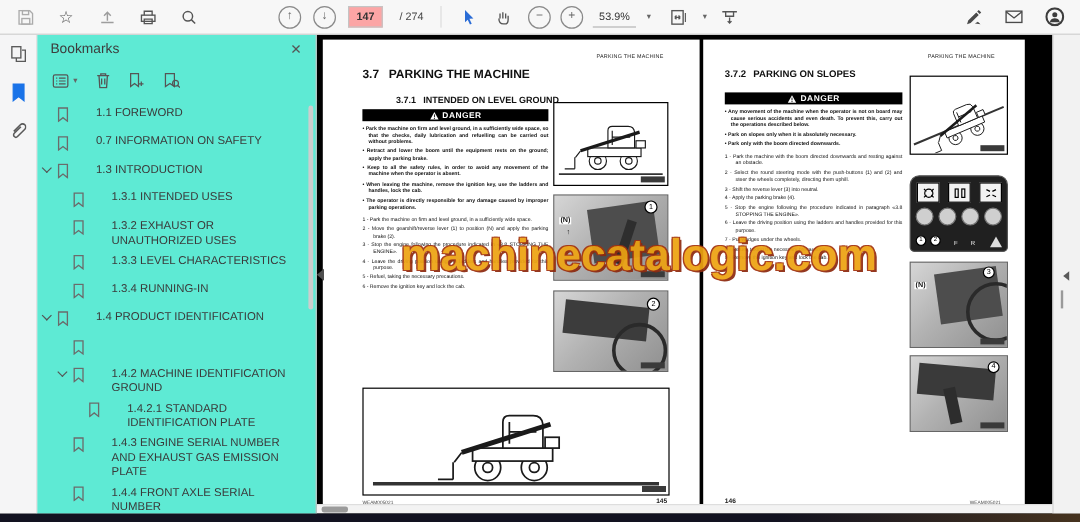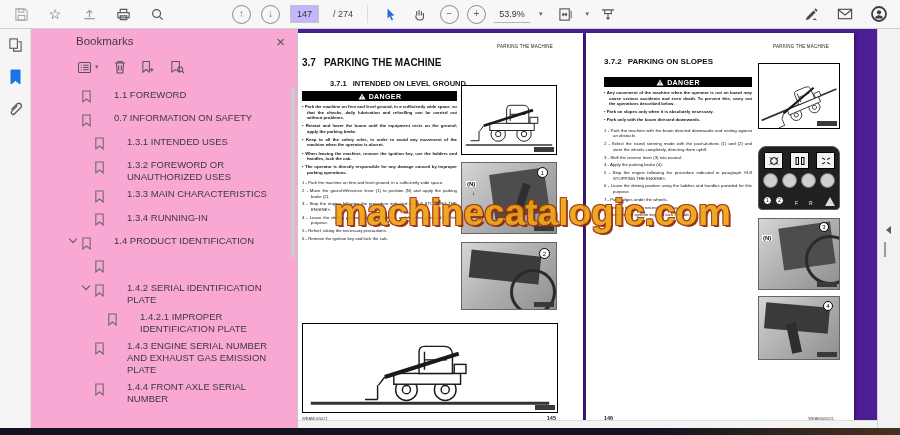--- a/index.html
+++ b/index.html
@@ -16,54 +16,54 @@
   .tb-g2{margin-left:66px;gap:10px;}
   .tb-g3{margin-left:14px;gap:10px;}
   .tb-g4{margin-left:12px;gap:8px;}
   .tb-g5{margin-left:14px;gap:10px;}
   .tb-right{margin-left:auto;padding-right:12px;gap:16px;}
   .tb-icon{width:18px;height:18px;display:flex;align-items:center;justify-content:center;color:#555;}
   .tb-icon svg{display:block;}
   .tb-sep{width:1px;height:18px;background:#dcdcdc;margin-left:14px;}
   .circ-btn{width:17px;height:17px;border:1px solid #8a8a8a;border-radius:50%;
     display:flex;align-items:center;justify-content:center;font-size:10px;color:#666;line-height:1;}
-  .page-box{width:27px;height:16px;border:1px solid #c4c4c4;background:#c4b5fd;font-size:9px;
-    display:flex;align-items:center;justify-content:center;color:#333;}
+  .page-box{width:27px;height:16px;border:1px solid #c4c4c4;background:#fca5a5;font-size:9px;
+    display:flex;align-items:center;justify-content:center;color:#333;font-weight:bold;}
   .page-total{font-size:9px;color:#444;margin-left:4px;}
   .zoom-box{width:36px;height:16px;border-bottom:1px solid #b5b5b5;font-size:9px;color:#333;
     display:flex;align-items:center;justify-content:center;}
   .caret{font-size:7px;color:#666;margin-left:1px;}
   .star-glyph{font-size:14px;color:#555;line-height:1;}
   
   .left-rail{position:absolute;left:0;top:28px;width:30px;bottom:7px;background:#f5f5f6;
     border-right:1px solid #e2e2e2;display:flex;flex-direction:column;align-items:center;
     padding-top:8px;gap:14px;z-index:25;}
   .rail-icon{width:18px;height:18px;display:flex;align-items:center;justify-content:center;}
   
-  .bm-panel{position:absolute;left:30px;top:28px;width:233px;bottom:7px;background:#f9a8d4;
-    border-right:1px solid #c3c3c3;z-index:20;overflow:hidden;padding-left:34px;}
+  .bm-panel{position:absolute;left:30px;top:28px;width:233px;bottom:7px;background:#5eead4;
+    border-right:1px solid #c3c3c3;z-index:20;overflow:hidden;}
   .bm-head{height:26px;display:flex;align-items:center;padding:0 12px;}
   .bm-title{font-size:11.5px;color:#3d3d3d;}
   .bm-close{margin-left:auto;font-size:15px;color:#555;line-height:1;}
   .bm-tools{height:26px;display:flex;align-items:center;padding-left:13px;gap:15px;color:#555;}
   .bm-tools svg{display:block;}
   .bm-list{padding-top:6px;}
   .bm-item{display:flex;align-items:flex-start;padding:2.5px 8px 2.5px 4px;}
   .bm-item[data-level="2"]{margin-left:13px;}
   .bm-item[data-level="3"]{margin-left:26px;}
   .chev{flex:0 0 13px;height:10px;position:relative;}
   .chev::before{content:"";position:absolute;left:2px;top:1px;width:5px;height:5px;
     border-left:1.3px solid #555;border-bottom:1.3px solid #555;transform:rotate(-45deg);}
   .bm-item:not([data-chevron]) .chev::before{display:none;}
   .bm-ico{flex:0 0 17px;padding-top:0.5px;}
   .bm-label{font-size:9.5px;line-height:12px;color:#3a3a3a;margin-left:16px;}
   .bm-item[data-underline] .bm-label{text-decoration:underline;}
   .bm-vscroll{position:absolute;right:2px;top:60px;width:4px;height:170px;background:#cdcdcd;border-radius:2px;}
   
-  .doc-area{position:absolute;left:264px;top:28px;right:22px;bottom:7px;background:#4c1d95;overflow:hidden;z-index:10;}
+  .doc-area{position:absolute;left:264px;top:28px;right:22px;bottom:7px;background:#000000;overflow:hidden;z-index:10;}
   .collapse-left{position:absolute;left:0px;top:196px;width:0;height:0;
     border-top:5px solid transparent;border-bottom:5px solid transparent;border-right:6px solid #4f4f4f;}
   .h-scroll{position:absolute;left:0;right:0;bottom:0;height:7px;background:#f3f3f3;border-top:1px solid #dedede;}
   .h-thumb{position:absolute;left:4px;top:1px;width:22px;height:5px;background:#9b9b9b;border-radius:2px;}
   
   .tools-strip{position:absolute;right:0;top:28px;width:22px;bottom:7px;background:#f2f2f2;
     border-left:1px solid #d6d6d6;z-index:25;}
   .expand-right{position:absolute;left:8px;top:198px;width:0;height:0;
     border-top:4px solid transparent;border-bottom:4px solid transparent;border-right:5px solid #5a5a5a;}
   .strip-thumb{position:absolute;left:6px;top:214px;width:2px;height:15px;background:#9a9a9a;}
@@ -301,49 +301,58 @@
       <div class="bm-item" data-level="1">
         <span class="chev"></span>
         <span class="bm-ico">
           <svg width="11" height="13" viewBox="0 0 12 14">
             <path d="M2 1 h8 v12 l-4 -3.2 -4 3.2 z" fill="none" stroke="#6b6b6b" stroke-width="1.2"></path>
           </svg>
         </span>
         <span class="bm-label">0.7 INFORMATION ON SAFETY</span>
       </div>
 
+      <div class="bm-item" data-level="1" data-chevron="true">
+        <span class="chev"></span>
+        <span class="bm-ico">
+          <svg width="11" height="13" viewBox="0 0 12 14">
+            <path d="M2 1 h8 v12 l-4 -3.2 -4 3.2 z" fill="none" stroke="#6b6b6b" stroke-width="1.2"></path>
+          </svg>
+        </span>
+        <span class="bm-label">1.3 INTRODUCTION</span>
+      </div>
 
       <div class="bm-item" data-level="2">
         <span class="chev"></span>
         <span class="bm-ico">
           <svg width="11" height="13" viewBox="0 0 12 14">
             <path d="M2 1 h8 v12 l-4 -3.2 -4 3.2 z" fill="none" stroke="#6b6b6b" stroke-width="1.2"></path>
           </svg>
         </span>
         <span class="bm-label">1.3.1 INTENDED USES</span>
       </div>
 
       <div class="bm-item" data-level="2">
         <span class="chev"></span>
         <span class="bm-ico">
           <svg width="11" height="13" viewBox="0 0 12 14">
             <path d="M2 1 h8 v12 l-4 -3.2 -4 3.2 z" fill="none" stroke="#6b6b6b" stroke-width="1.2"></path>
           </svg>
         </span>
-        <span class="bm-label">1.3.2 FOREWORD OR UNAUTHORIZED USES</span>
+        <span class="bm-label">1.3.2 EXHAUST OR UNAUTHORIZED USES</span>
       </div>
 
       <div class="bm-item" data-level="2">
         <span class="chev"></span>
         <span class="bm-ico">
           <svg width="11" height="13" viewBox="0 0 12 14">
             <path d="M2 1 h8 v12 l-4 -3.2 -4 3.2 z" fill="none" stroke="#6b6b6b" stroke-width="1.2"></path>
           </svg>
         </span>
-        <span class="bm-label">1.3.3 MAIN CHARACTERISTICS</span>
+        <span class="bm-label">1.3.3 LEVEL CHARACTERISTICS</span>
       </div>
 
       <div class="bm-item" data-level="2">
         <span class="chev"></span>
         <span class="bm-ico">
           <svg width="11" height="13" viewBox="0 0 12 14">
             <path d="M2 1 h8 v12 l-4 -3.2 -4 3.2 z" fill="none" stroke="#6b6b6b" stroke-width="1.2"></path>
           </svg>
         </span>
         <span class="bm-label">1.3.4 RUNNING-IN</span>
@@ -368,31 +377,31 @@
         </span>
       </div>
 
       <div class="bm-item" data-level="2" data-chevron="true">
         <span class="chev"></span>
         <span class="bm-ico">
           <svg width="11" height="13" viewBox="0 0 12 14">
             <path d="M2 1 h8 v12 l-4 -3.2 -4 3.2 z" fill="none" stroke="#6b6b6b" stroke-width="1.2"></path>
           </svg>
         </span>
-        <span class="bm-label">1.4.2 SERIAL IDENTIFICATION PLATE</span>
+        <span class="bm-label">1.4.2 MACHINE IDENTIFICATION GROUND</span>
       </div>
 
       <div class="bm-item" data-level="3">
         <span class="chev"></span>
         <span class="bm-ico">
           <svg width="11" height="13" viewBox="0 0 12 14">
             <path d="M2 1 h8 v12 l-4 -3.2 -4 3.2 z" fill="none" stroke="#6b6b6b" stroke-width="1.2"></path>
           </svg>
         </span>
-        <span class="bm-label">1.4.2.1 IMPROPER IDENTIFICATION PLATE</span>
+        <span class="bm-label">1.4.2.1 STANDARD IDENTIFICATION PLATE</span>
       </div>
 
       <div class="bm-item" data-level="2">
         <span class="chev"></span>
         <span class="bm-ico">
           <svg width="11" height="13" viewBox="0 0 12 14">
             <path d="M2 1 h8 v12 l-4 -3.2 -4 3.2 z" fill="none" stroke="#6b6b6b" stroke-width="1.2"></path>
           </svg>
         </span>
         <span class="bm-label">1.4.3 ENGINE SERIAL NUMBER AND EXHAUST GAS EMISSION PLATE</span>

